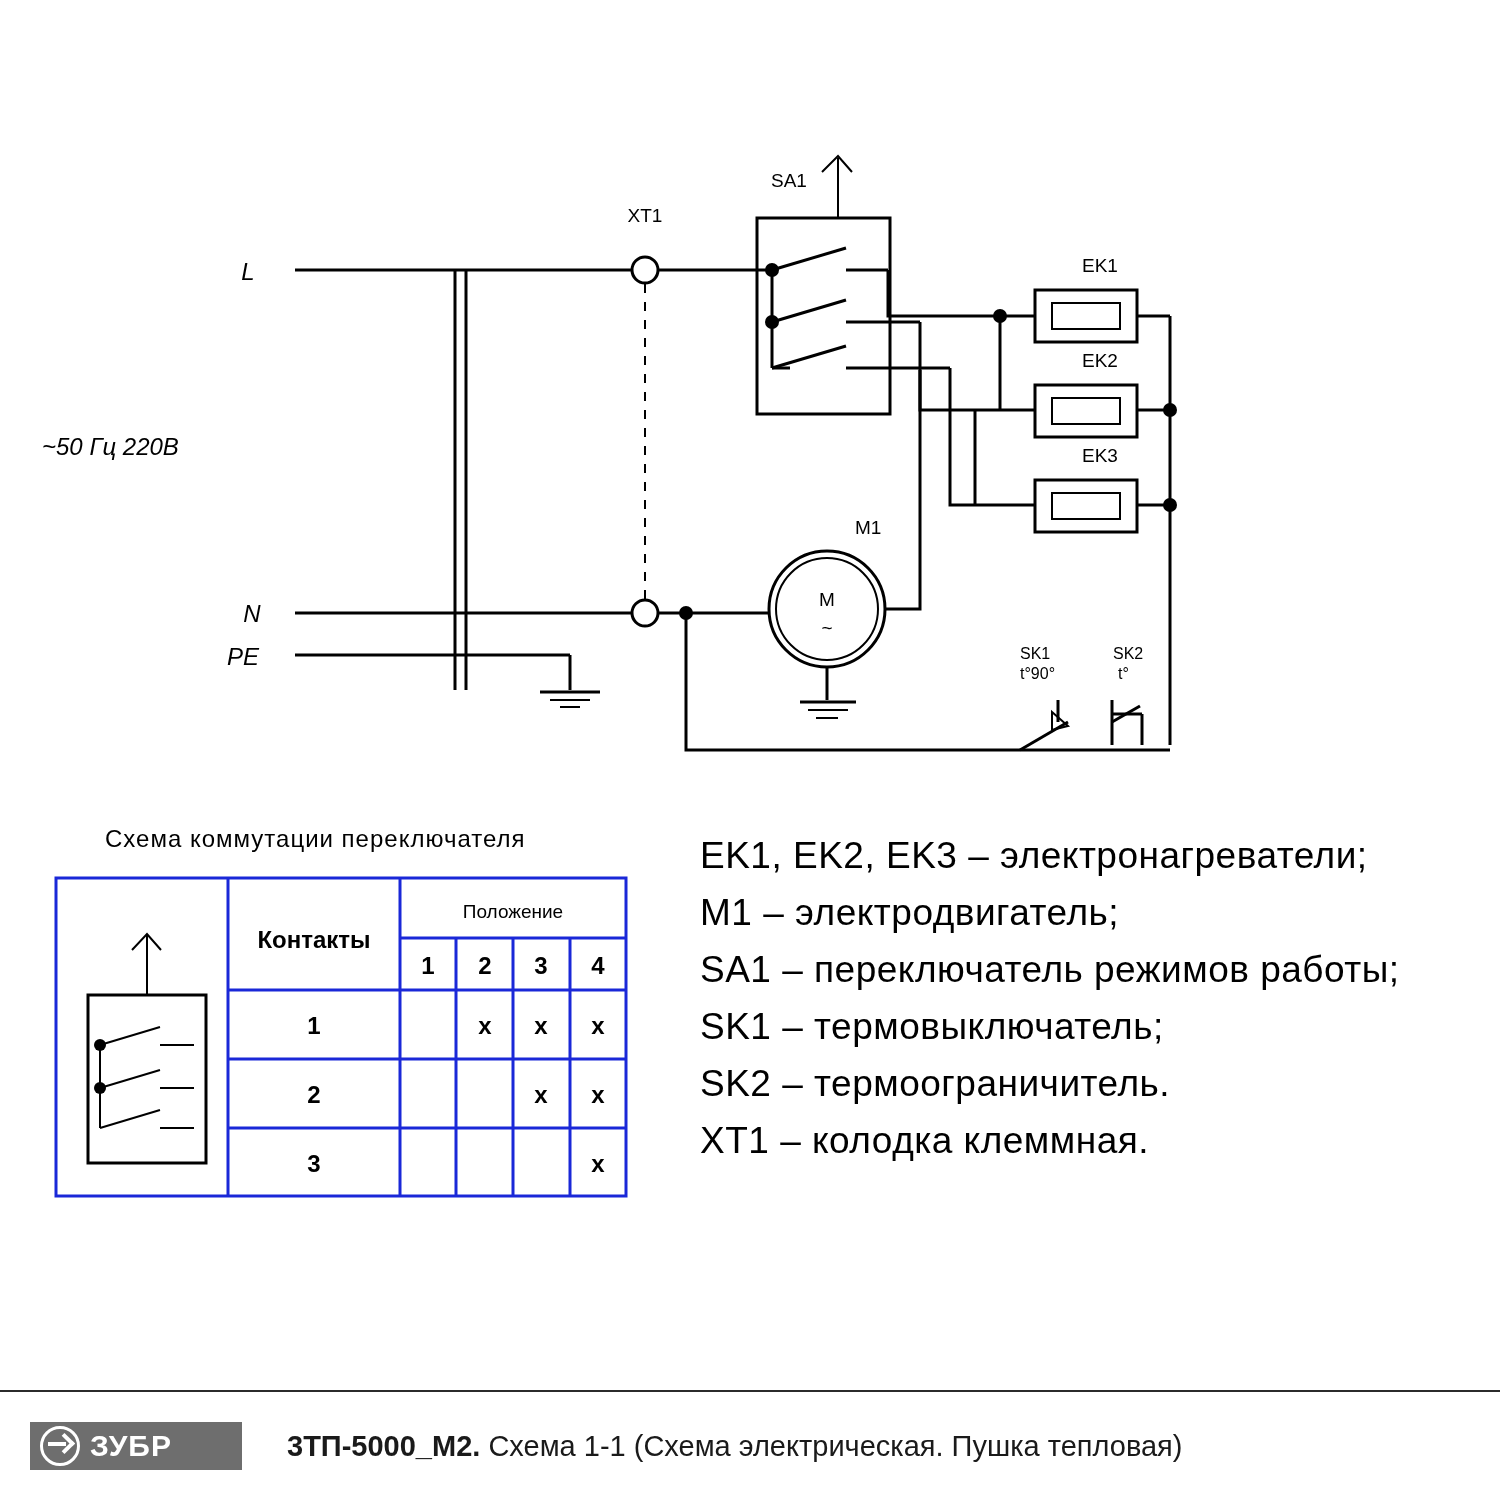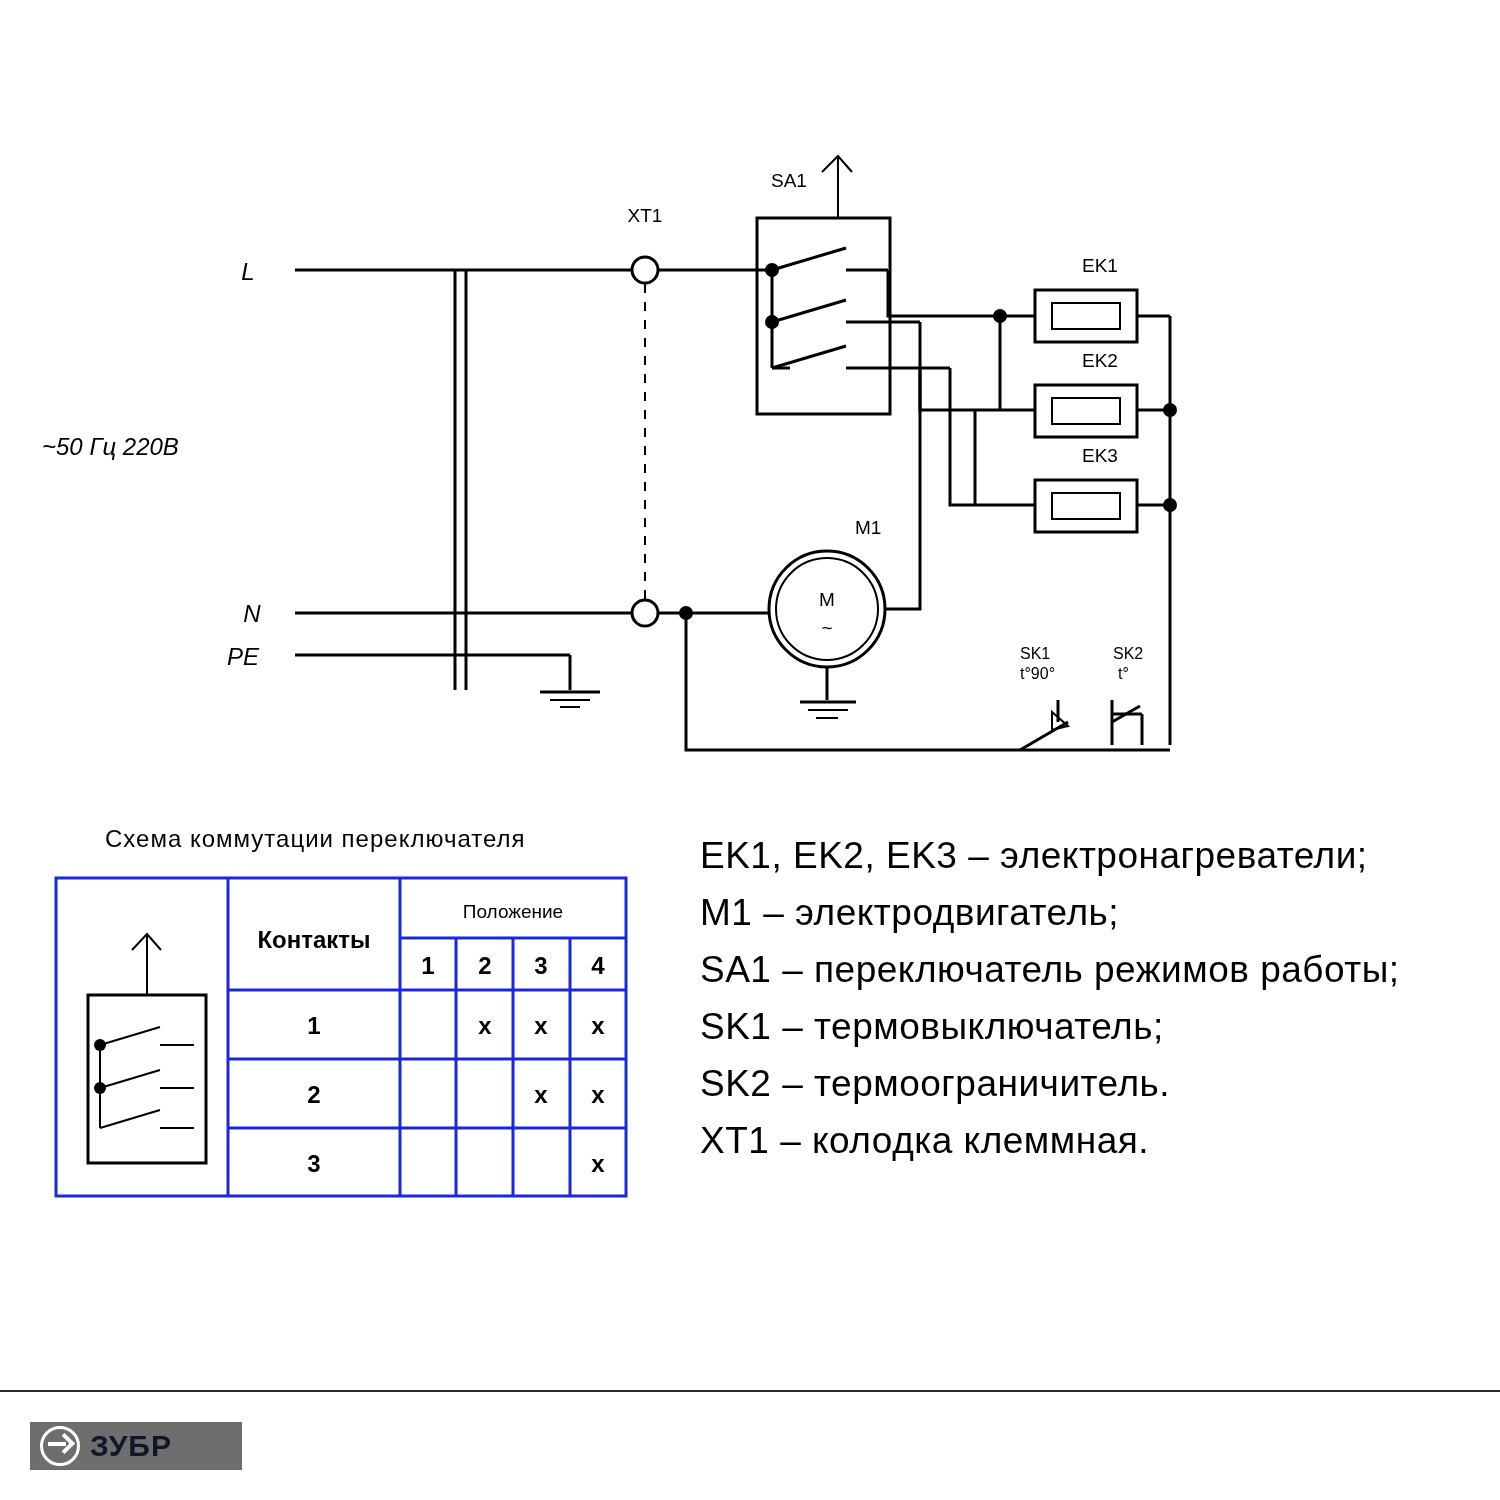--- a/index.html
+++ b/index.html
@@ -41,21 +41,21 @@
     align-items: center;
     height: 100%;
     padding-left: 30px;
   }
   .brand-logo {
     width: 212px;
     height: 48px;
     background: #6e6e6e;
     display: flex;
     align-items: center;
-    color: #0f172a;
+    color: #ffffff;
     font-weight: bold;
     font-size: 30px;
     letter-spacing: 1px;
     box-sizing: border-box;
     padding-left: 10px;
   }
   .brand-logo .arrow-glyph {
     display: inline-block;
     width: 34px;
     height: 34px;
@@ -290,14 +290,18 @@
 
   </svg>
 </div>
 
 <div class="footer">
   <div class="footer-inner">
     <div class="brand-logo">
       <span class="arrow-glyph"></span>
       <span>ЗУБР</span>
     </div>
+    <div class="footer-caption">
+      <span class="model">3ТП-5000_М2.</span>
+      <span class="desc">Схема 1-1 (Схема электрическая. Пушка тепловая)</span>
+    </div>
   </div>
 </div>
 
 </body></html>

